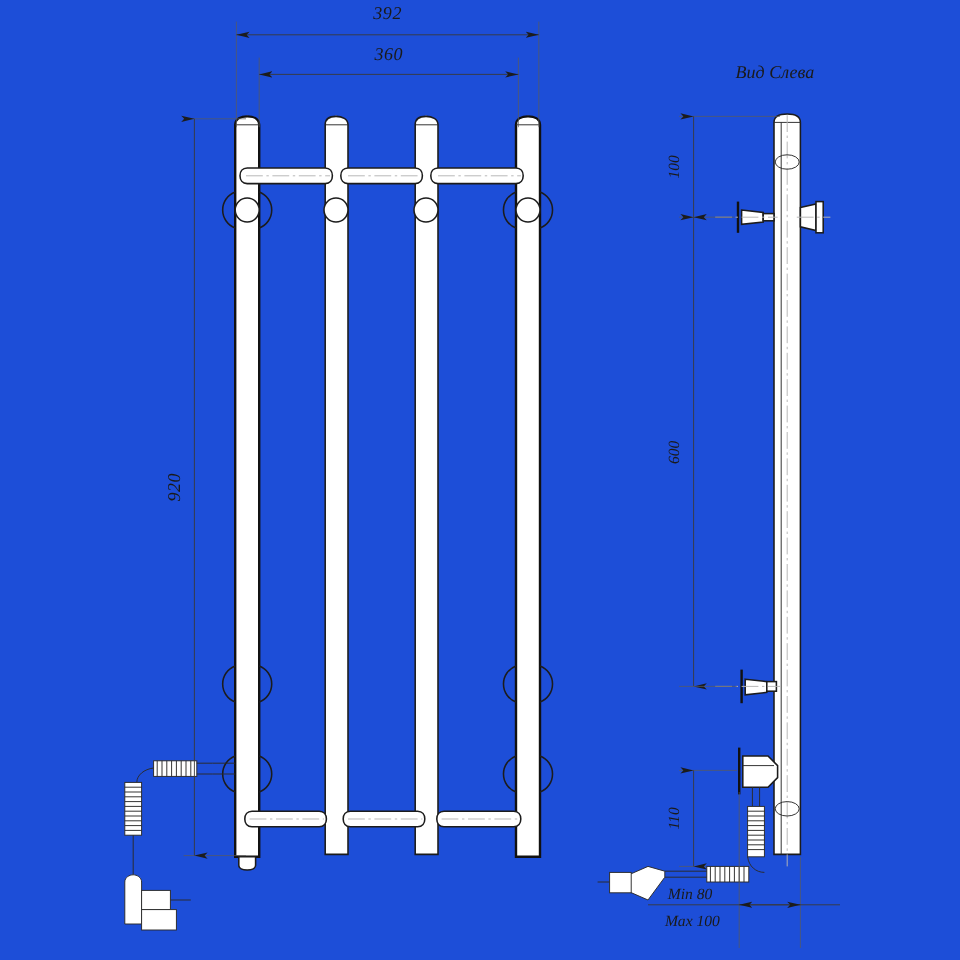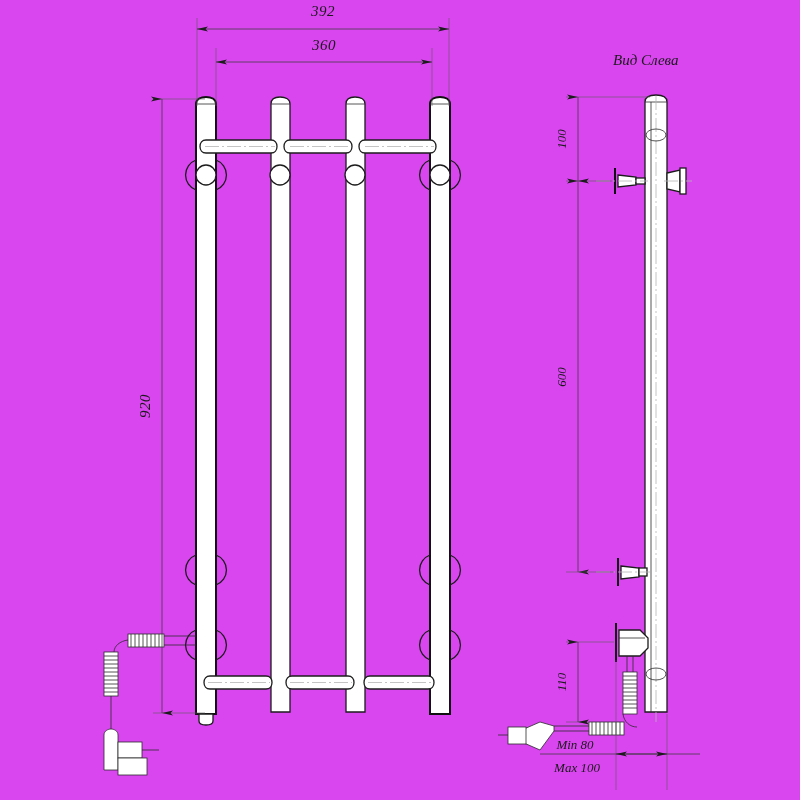--- a/index.html
+++ b/index.html
@@ -10,21 +10,21 @@
   body {
     width: 800px;
     height: 800px;
     font-family: "Liberation Sans", sans-serif;
     overflow: hidden;
   }
   #drawing-root {
     position: relative;
     width: 800px;
     height: 800px;
-    background: #d946ef;
+    background: #1d4ed8;
   }
   svg.blueprint {
     display: block;
     width: 800px;
     height: 800px;
   }
   .dim-text {
     font-family: "Liberation Serif", serif;
     font-style: italic;
     font-size: 15px;

